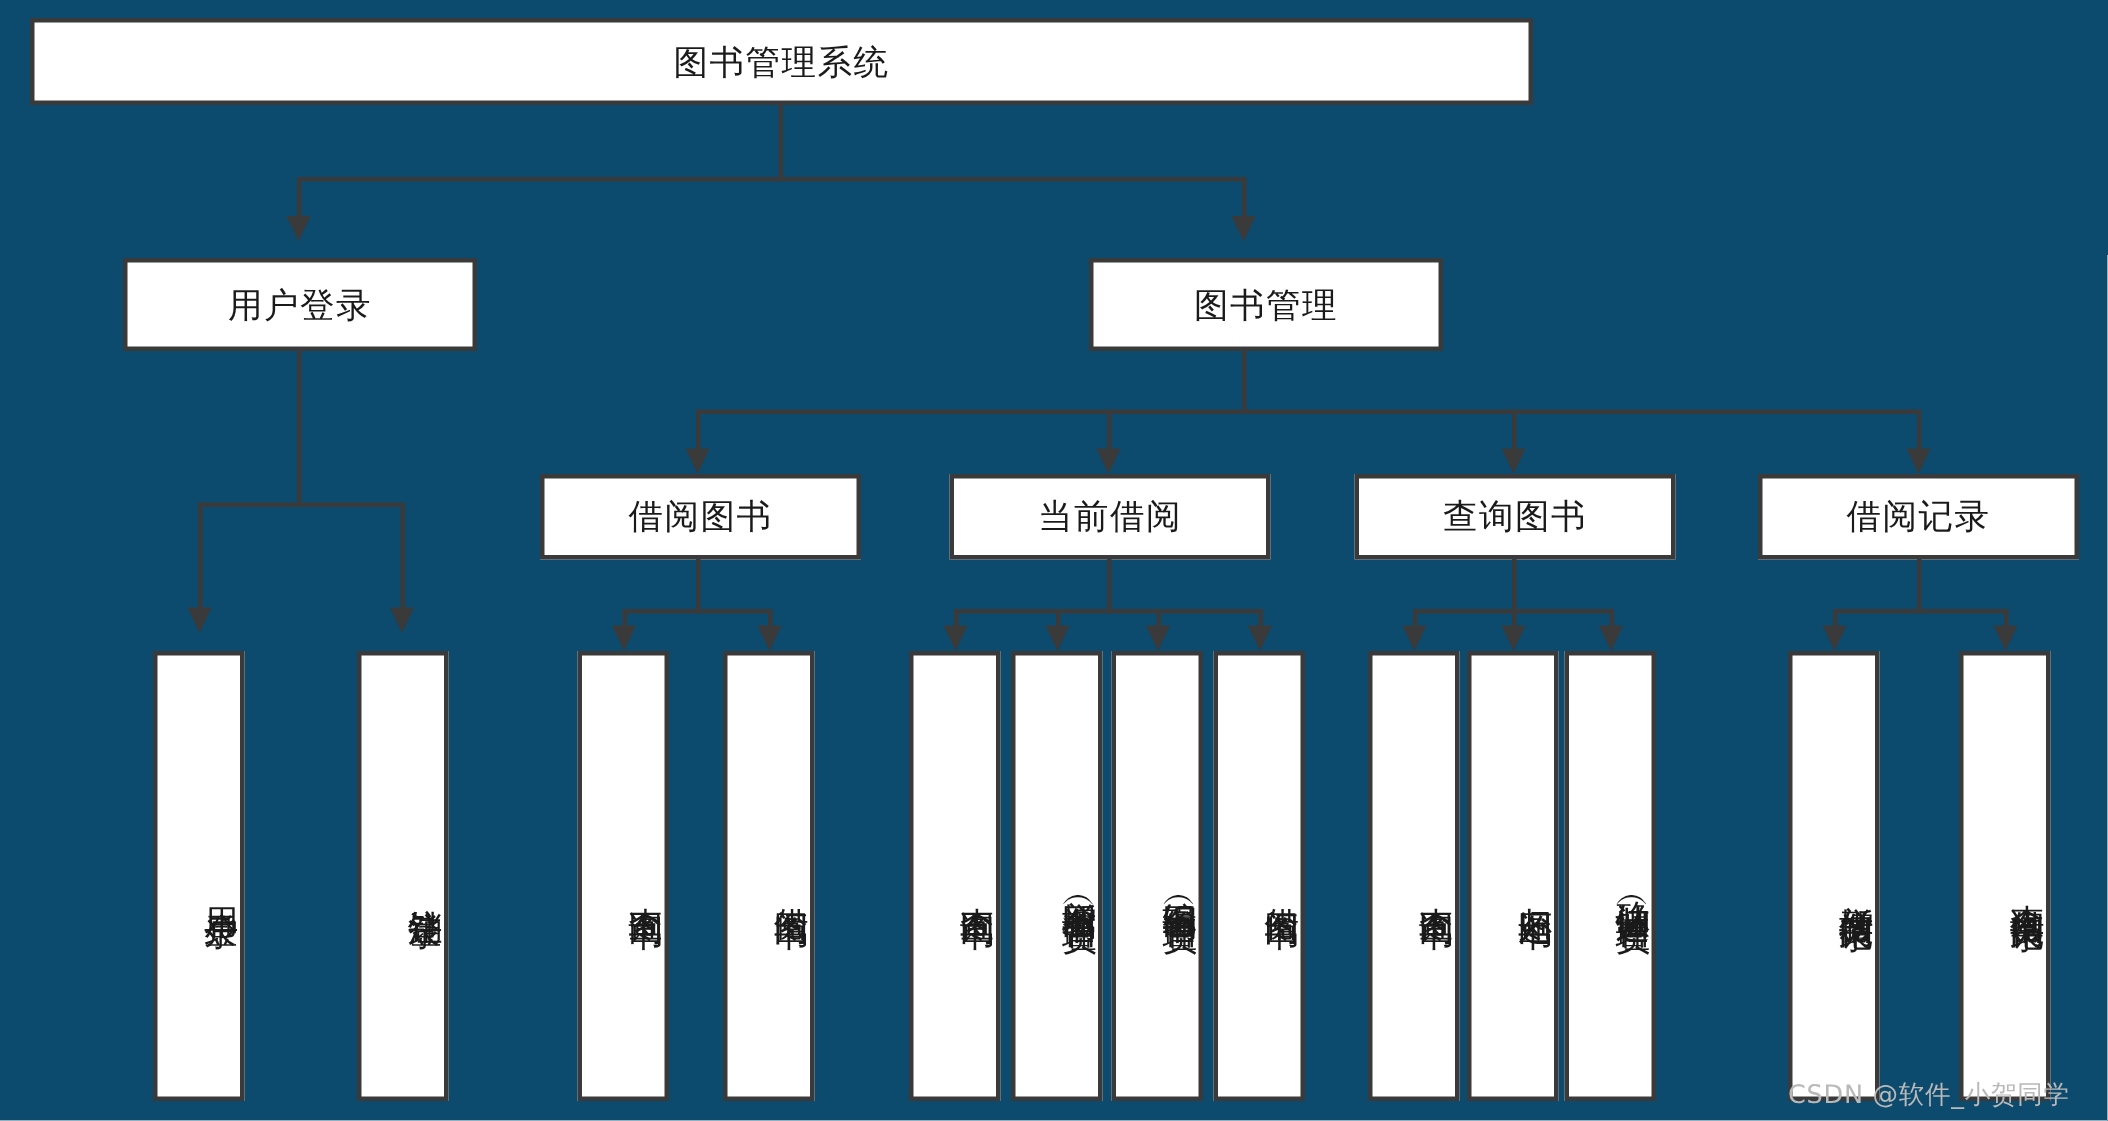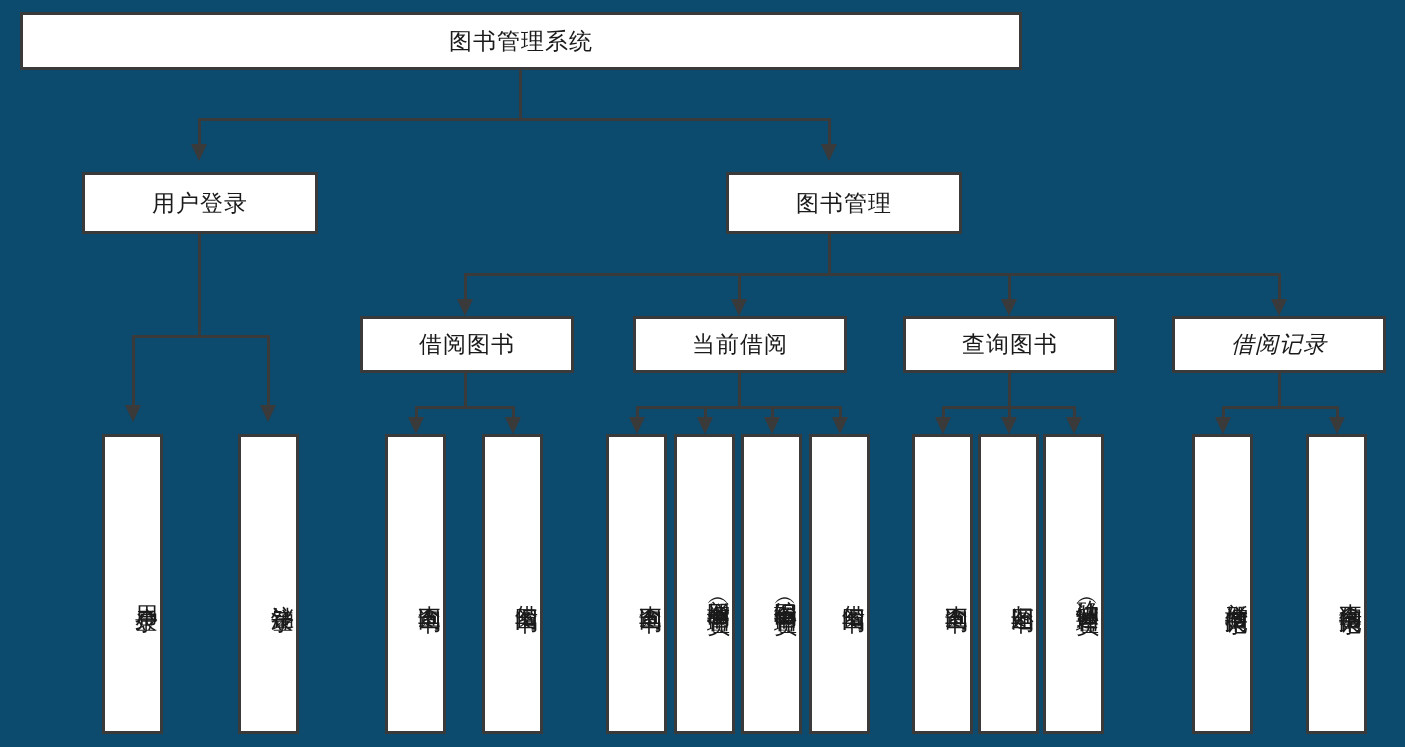--- a/index.html
+++ b/index.html
@@ -114,21 +114,21 @@
 
   <div class="node horiz" style="left:360px; top:316px; width:214px; height:57px;">
     <span>借阅图书</span>
   </div>
   <div class="node horiz" style="left:633px; top:316px; width:214px; height:57px;">
     <span>当前借阅</span>
   </div>
   <div class="node horiz" style="left:903px; top:316px; width:214px; height:57px;">
     <span>查询图书</span>
   </div>
-  <div class="node horiz" style="left:1172px; top:316px; width:214px; height:57px;font-style:italic;">
+  <div class="node horiz" style="left:1172px; top:316px; width:214px; height:57px;">
     <span>借阅记录</span>
   </div>
 
   <div class="edge v" style="left:464px; top:372px; height:36px;"></div>
   <div class="edge h" style="left:415px; top:406px; width:100px;"></div>
   <div class="edge v" style="left:415px; top:406px; height:14px;"></div>
   <div class="arrow" style="left:408px; top:417px;"></div>
   <div class="edge v" style="left:512px; top:406px; height:14px;"></div>
   <div class="arrow" style="left:505px; top:417px;"></div>
 
@@ -196,14 +196,15 @@
     <span>确认归还（管理员）</span>
   </div>
 
   <div class="node vert" style="left:1192px; top:434px; width:61px; height:300px;">
     <span>新增借阅记录</span>
   </div>
   <div class="node vert" style="left:1306px; top:434px; width:61px; height:300px;">
     <span>查询借阅记录</span>
   </div>
 
+  <div class="watermark" style="left:1192px; top:718px;">CSDN @软件_小贺同学</div>
 
 </div>
 
 </body></html>

